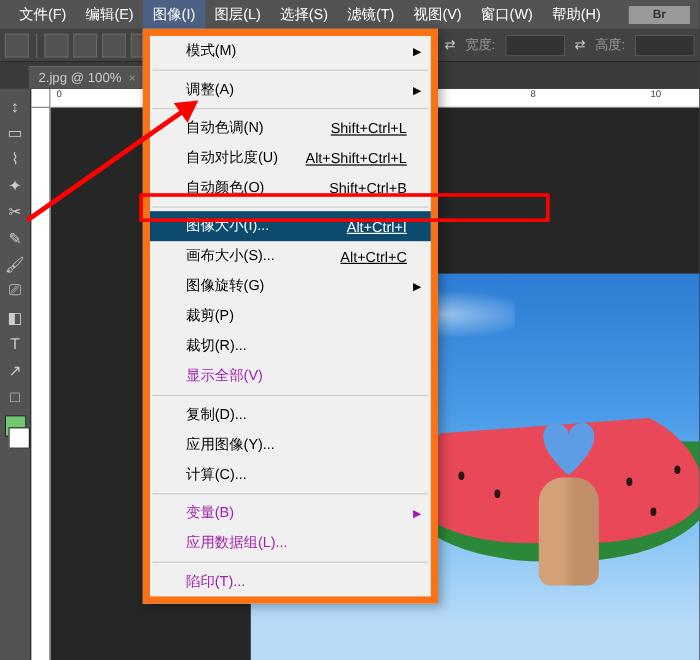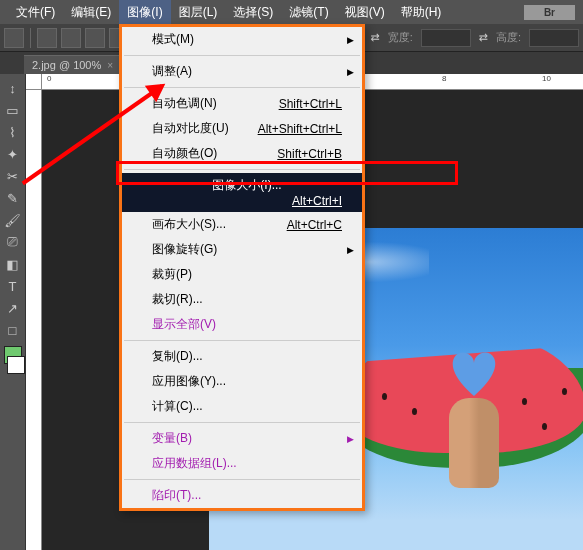--- a/index.html
+++ b/index.html
@@ -36,43 +36,44 @@
     .image-view { position: absolute; top: 154px; left: 183px; width: 400px; height: 390px; background: linear-gradient(180deg, #2c7dd4 0%, #4a9ae8 30%, #87c5f5 55%, #b8daf7 75%); overflow: hidden; }
     .clouds { position: absolute; top: 10px; left: 20px; width: 200px; height: 60px; background: radial-gradient(ellipse at 30% 50%, rgba(255,255,255,0.7) 0%, transparent 40%), radial-gradient(ellipse at 70% 40%, rgba(255,255,255,0.5) 0%, transparent 40%); }
     
     .watermelon { position: absolute; top: 80px; right: 5px; width: 280px; height: 180px; }
     .melon-rind { position: absolute; bottom: 20px; left: 10px; right: 10px; height: 100px; background: #2b8838; border-radius: 0 0 120px 120px / 0 0 60px 60px; }
     .melon-flesh { position: absolute; bottom: 35px; left: 18px; right: 18px; height: 120px; background: #e84858; border-radius: 130px 130px 120px 120px / 90px 90px 50px 50px; clip-path: polygon(0% 25%, 100% 10%, 100% 100%, 0% 100%); }
     .heart-hole { position: absolute; top: 40px; left: 120px; width: 60px; height: 55px; background: #5d9de5; clip-path: path("M30,15 C30,5 15,0 10,10 C5,20 15,35 30,48 C45,35 55,20 50,10 C45,0 30,5 30,15 Z"); }
     .hand { position: absolute; bottom: 0; left: 50%; width: 50px; height: 90px; transform: translateX(-30%); background: linear-gradient(90deg, #d4a078 40%, #c08f68 60%); border-radius: 20px 20px 10px 10px; }
     .seed { position: absolute; width: 5px; height: 7px; background: #2a1515; border-radius: 50%; }
     
-    .dropdown-menu { position: absolute; top: 24px; left: 119px; width: 246px; background: #f0f0f0; border: 3px solid #f97316; box-shadow: 3px 3px 8px rgba(0,0,0,0.3); z-index: 100; }
+    .dropdown-menu { position: absolute; top: 24px; left: 119px; width: 246px; background: #f0f0f0; border: 6px solid #f97316; box-shadow: 3px 3px 8px rgba(0,0,0,0.3); z-index: 100; }
     .menu-item { display: flex; align-items: center; padding: 4px 20px 4px 30px; font-size: 12px; color: #000; cursor: pointer; position: relative; }
     .menu-item.disabled { color: #a21caf; }
-    .menu-item.highlighted { background: #0f172a; color: #fff; flex-direction: column; }
+    .menu-item.highlighted { background: #0c4a6e; color: #fff; }
     .menu-item .shortcut { margin-left: auto; text-decoration: underline; }
     .menu-item .arrow { position: absolute; right: 8px; font-size: 9px; }
     .menu-sep { height: 1px; background: #ccc; margin: 3px 2px; }
     
     .red-callout { position: absolute; top: 161px; left: 116px; width: 342px; height: 24px; border: 3px solid #ff0000; z-index: 101; pointer-events: none; }
     .red-arrow { position: absolute; top: 84px; left: -8px; width: 170px; height: 4px; background: #ff0000; transform: rotate(-35deg); transform-origin: right center; z-index: 102; pointer-events: none; }
     .red-arrow::after { content: ""; position: absolute; right: -4px; top: -8px; border-left: 18px solid #ff0000; border-top: 10px solid transparent; border-bottom: 10px solid transparent; }
   </style>
 </head>
 <body>
 
 <div class="menubar">
   <div class="menubar-item">文件(F)</div>
   <div class="menubar-item">编辑(E)</div>
   <div class="menubar-item active">图像(I)</div>
   <div class="menubar-item">图层(L)</div>
   <div class="menubar-item">选择(S)</div>
   <div class="menubar-item">滤镜(T)</div>
   <div class="menubar-item">视图(V)</div>
+  <div class="menubar-item">窗口(W)</div>
   <div class="menubar-item">帮助(H)</div>
   <div class="menubar-right">
     <div class="br-box">Br</div>
   </div>
 </div>
 
 <div class="toolbar">
   <div class="toolbar-icon"></div>
   <div class="toolbar-sep"></div>
   <div class="toolbar-icon"></div>

